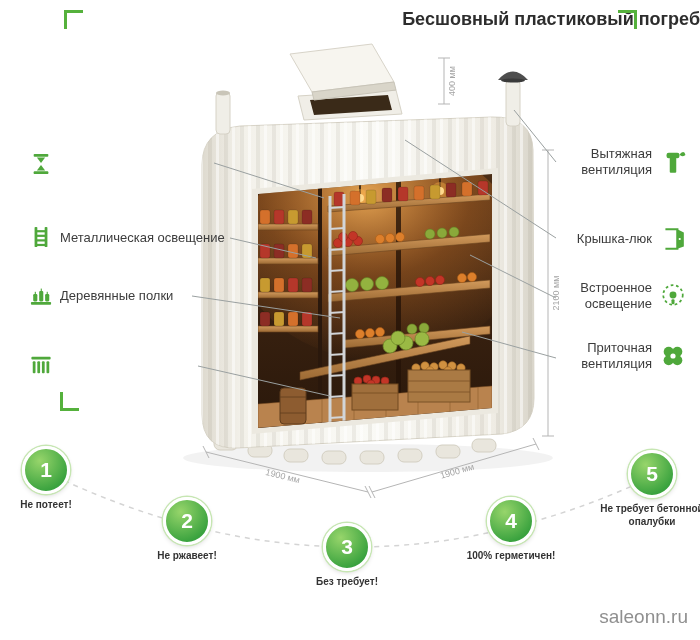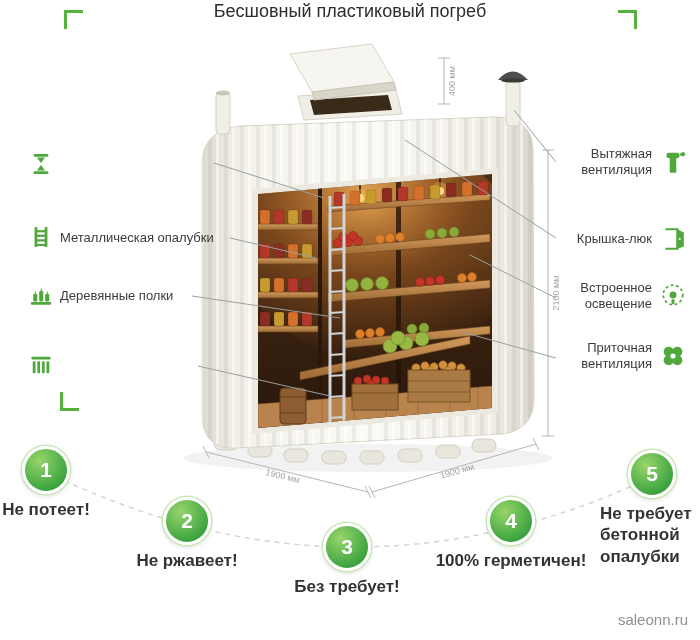--- a/index.html
+++ b/index.html
@@ -1,39 +1,39 @@
 <!DOCTYPE html>
 <html><head>
 <meta charset="utf-8">
 <style>
   *{margin:0;padding:0;box-sizing:border-box}
   body{font-family:"Liberation Sans",sans-serif;background:#fff}
   .canvas{position:relative;width:700px;height:640px;background:#fff;overflow:hidden}
   .art{position:absolute;left:0;top:0}
   svg text{font-family:"Liberation Sans",sans-serif}
-  .title{position:absolute;top:1px;left:0;width:100%;text-align:center;font-size:18px;font-weight:normal;color:#2d2d2d}
+  .title{position:absolute;top:9px;left:0;width:100%;text-align:right;font-size:18px;font-weight:bold;color:#2d2d2d}
   .bracket{position:absolute;width:19px;height:19px}
   .bracket.tl{left:64px;top:10px;border-left:3px solid #55b13c;border-top:3px solid #55b13c}
   .bracket.tr{left:618px;top:10px;border-right:3px solid #55b13c;border-top:3px solid #55b13c}
   .bracket.bl{left:60px;top:392px;border-left:3px solid #55b13c;border-bottom:3px solid #55b13c}
   .label{position:absolute;display:flex;align-items:center;gap:8px;font-size:13px;color:#3c3c3c}
   .label .txt{white-space:nowrap}
   .label.right{justify-content:center}
   .label.right .txt{white-space:normal;width:92px;text-align:right;line-height:1.25}
   .ic{flex:0 0 auto;display:flex;align-items:center;justify-content:center}
   .ic svg{display:block}
   .benefit{position:absolute;width:48px;height:48px}
   .bcircle{width:48px;height:48px;border-radius:50%;
     background:radial-gradient(circle at 35% 28%,#97d56b,#39a23e 75%);
     border:3px solid #fff;box-shadow:0 0 0 1.5px #c6e6b2,0 2px 5px rgba(0,0,0,.15);
     display:flex;align-items:center;justify-content:center;color:#fff;font-size:21px;font-weight:bold}
-  .btext{position:absolute;top:53px;left:50%;transform:translateX(-50%);font-size:17px;font-weight:bold;color:#333;
-    white-space:nowrap;line-height:1.25}
+  .btext{position:absolute;top:53px;left:50%;transform:translateX(-50%);font-size:10px;font-weight:bold;color:#333;
+    white-space:nowrap;text-align:center;line-height:1.25}
   .benefit.b5 .btext{white-space:normal;width:104px}
-  .watermark{position:absolute;right:12px;bottom:12px;font-size:15px;color:#8f8f8f}
+  .watermark{position:absolute;right:12px;bottom:12px;font-size:19px;color:#8f8f8f}
 </style>
 </head>
 <body>
 
 <div class="canvas">
 
   <svg class="art" width="700" height="640" viewBox="0 0 700 640">
     <defs>
       <linearGradient id="bodyG" x1="0" x2="1" y1="0" y2="0">
         <stop offset="0" stop-color="#dedacf"></stop>
@@ -321,21 +321,21 @@
     <span class="ic">
       <svg width="22" height="22" viewBox="0 0 24 24" fill="#4fa83b">
         <rect x="5" y="1" width="3" height="22" rx="1"></rect>
           <rect x="16" y="1" width="3" height="22" rx="1"></rect>
         <rect x="7" y="4.5" width="10" height="2.4"></rect>
           <rect x="7" y="9.5" width="10" height="2.4"></rect>
         <rect x="7" y="14.5" width="10" height="2.4"></rect>
           <rect x="7" y="19.5" width="10" height="2.4"></rect>
       </svg>
     </span>
-    <span class="txt">Металлическая опалубки</span>
+    <span class="txt">Металлическая освещение</span>
   </div>
   <div class="label left" style="left:30px;top:284px">
     <span class="ic">
       <svg width="22" height="22" viewBox="0 0 24 24" fill="#4fa83b">
         <rect x="1" y="19.5" width="22" height="3" rx="1"></rect>
         <rect x="3.5" y="11" width="4.5" height="8" rx="1.2"></rect>
           <rect x="10" y="7.5" width="4.5" height="11.5" rx="1.2"></rect>
         <rect x="16.5" y="11" width="4.5" height="8" rx="1.2"></rect>
         <rect x="5.2" y="8.5" width="1.2" height="3"></rect>
           <rect x="11.7" y="5" width="1.2" height="3"></rect>

